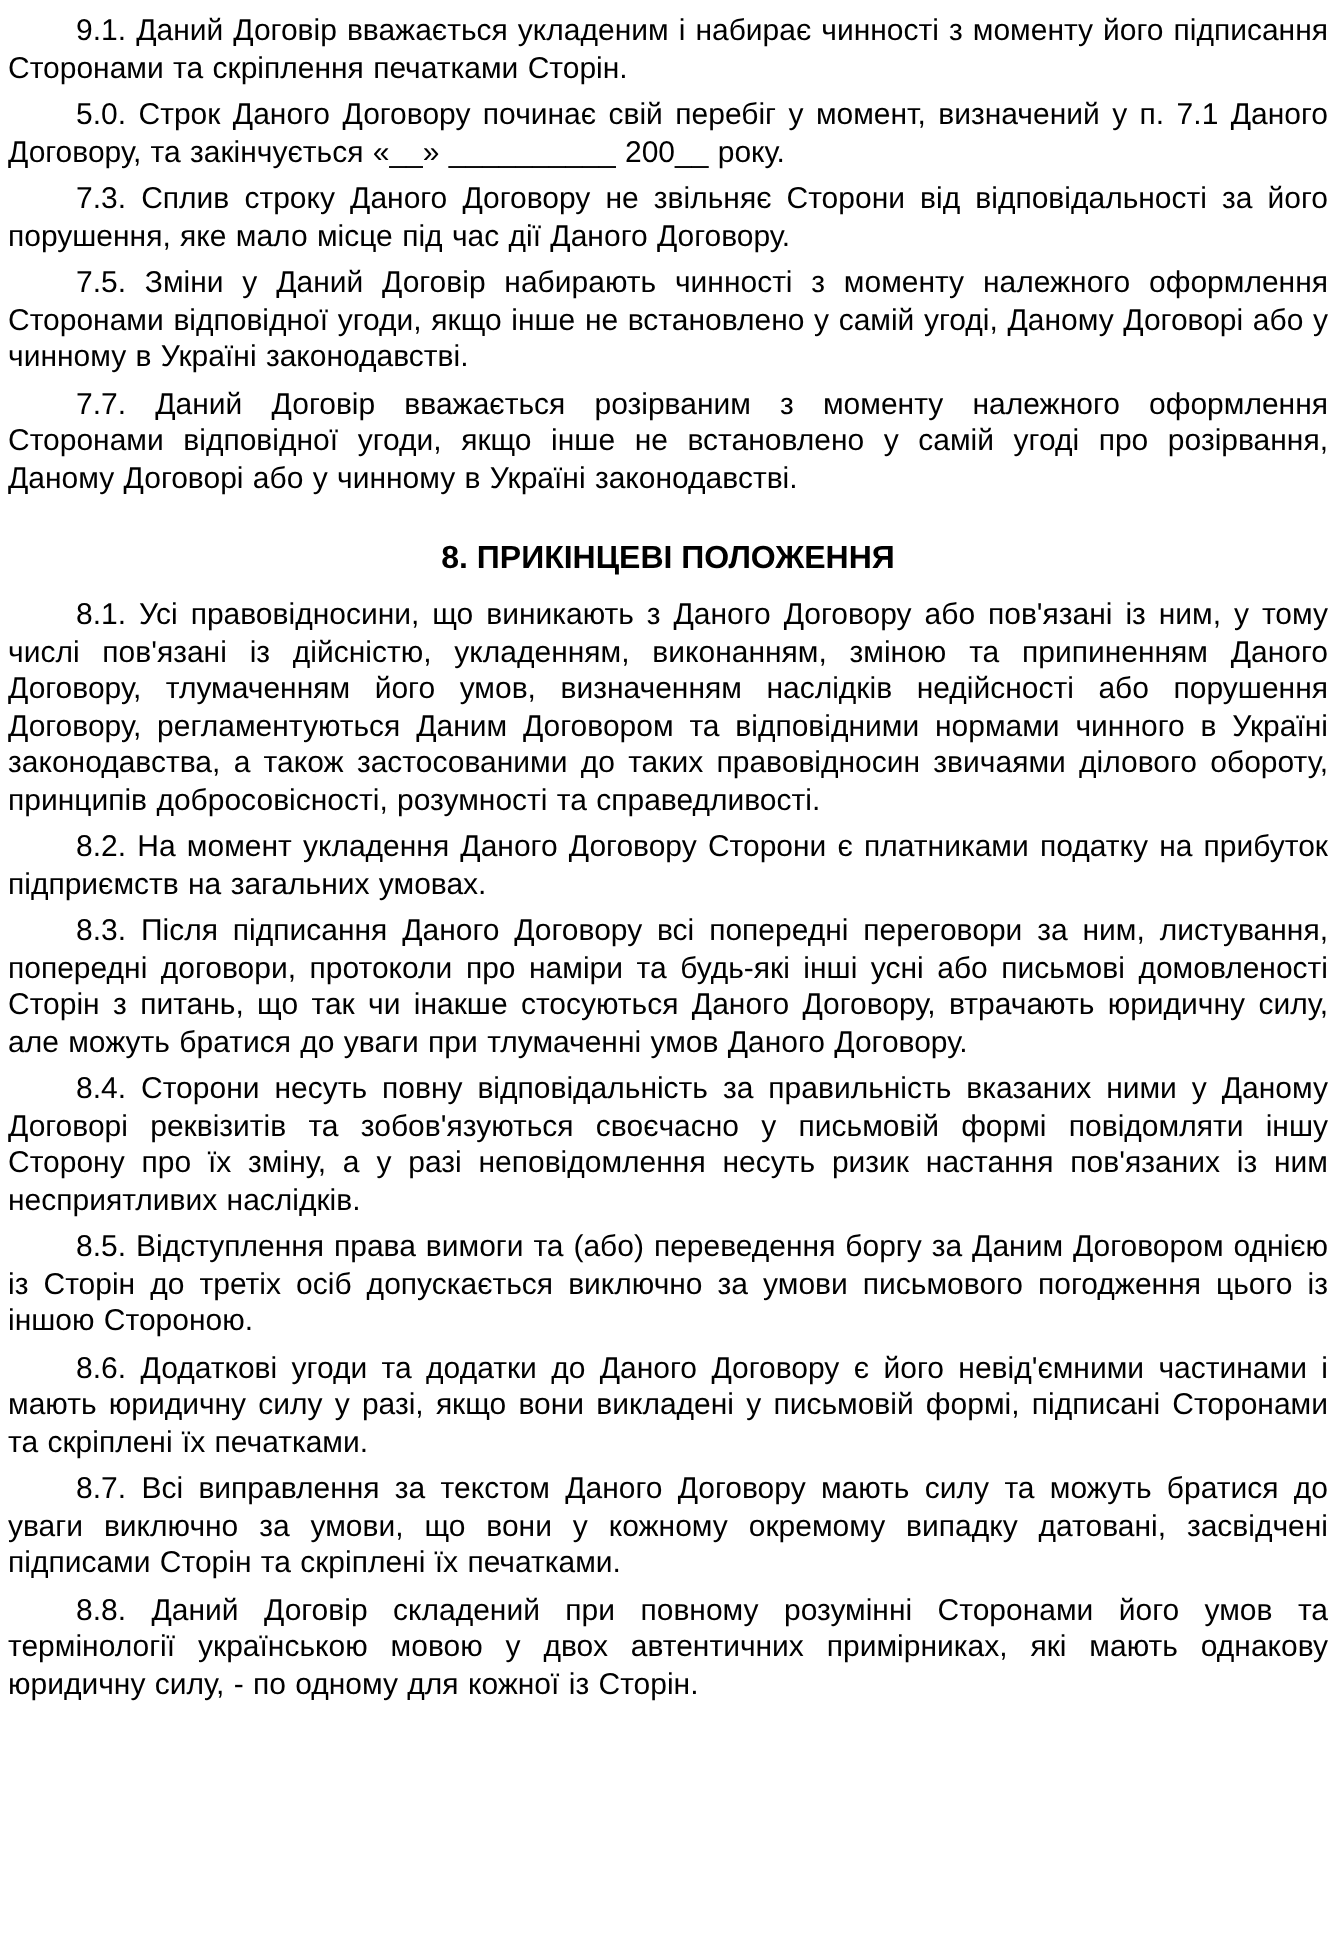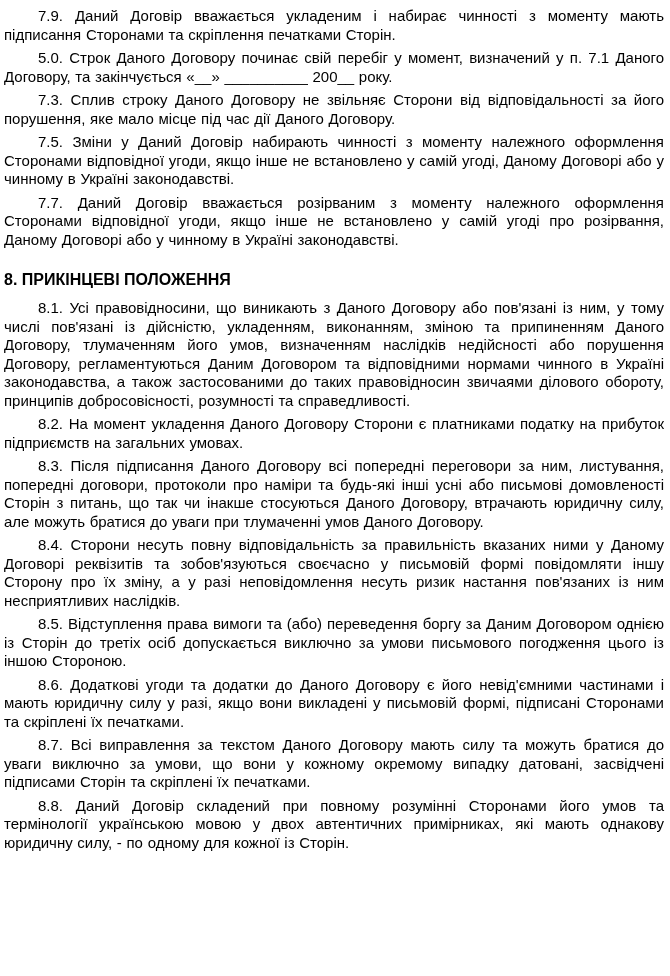--- a/index.html
+++ b/index.html
@@ -21,30 +21,30 @@
     text-align: justify;
     text-indent: 34px;
     word-spacing: 0.5px;
   }
   .heading {
     font-size: 16px;
     font-weight: bold;
     line-height: 19px;
     margin: 21px 0 10px 0;
     text-indent: 0;
-    text-align: left;
+    text-align: center;
   }
   .num { white-space: nowrap; }
 </style>
 </head>
 <body>
 
 <div class="doc">
 
-  <p class="para"><span class="num">7.9.</span> <span>Даний Договір вважається укладеним і набирає чинності з моменту мають підписання Сторонами та скріплення печатками Сторін.</span></p>
+  <p class="para"><span class="num">9.1.</span> <span>Даний Договір вважається укладеним і набирає чинності з моменту його підписання Сторонами та скріплення печатками Сторін.</span></p>
 
   <p class="para"><span class="num">5.0.</span> <span>Строк Даного Договору починає свій перебіг у момент, визначений у п. 7.1 Даного Договору, та закінчується «__» __________ 200__ року.</span></p>
 
   <p class="para"><span class="num">7.3.</span> <span>Сплив строку Даного Договору не звільняє Сторони від відповідальності за його порушення, яке мало місце під час дії Даного Договору.</span></p>
 
 
   <p class="para"><span class="num">7.5.</span> <span>Зміни у Даний Договір набирають чинності з моменту належного оформлення Сторонами відповідної угоди, якщо інше не встановлено у самій угоді, Даному Договорі або у чинному в Україні законодавстві.</span></p>
 
 
   <p class="para"><span class="num">7.7.</span> <span>Даний Договір вважається розірваним з моменту належного оформлення Сторонами відповідної угоди, якщо інше не встановлено у самій угоді про розірвання, Даному Договорі або у чинному в Україні законодавстві.</span></p>

